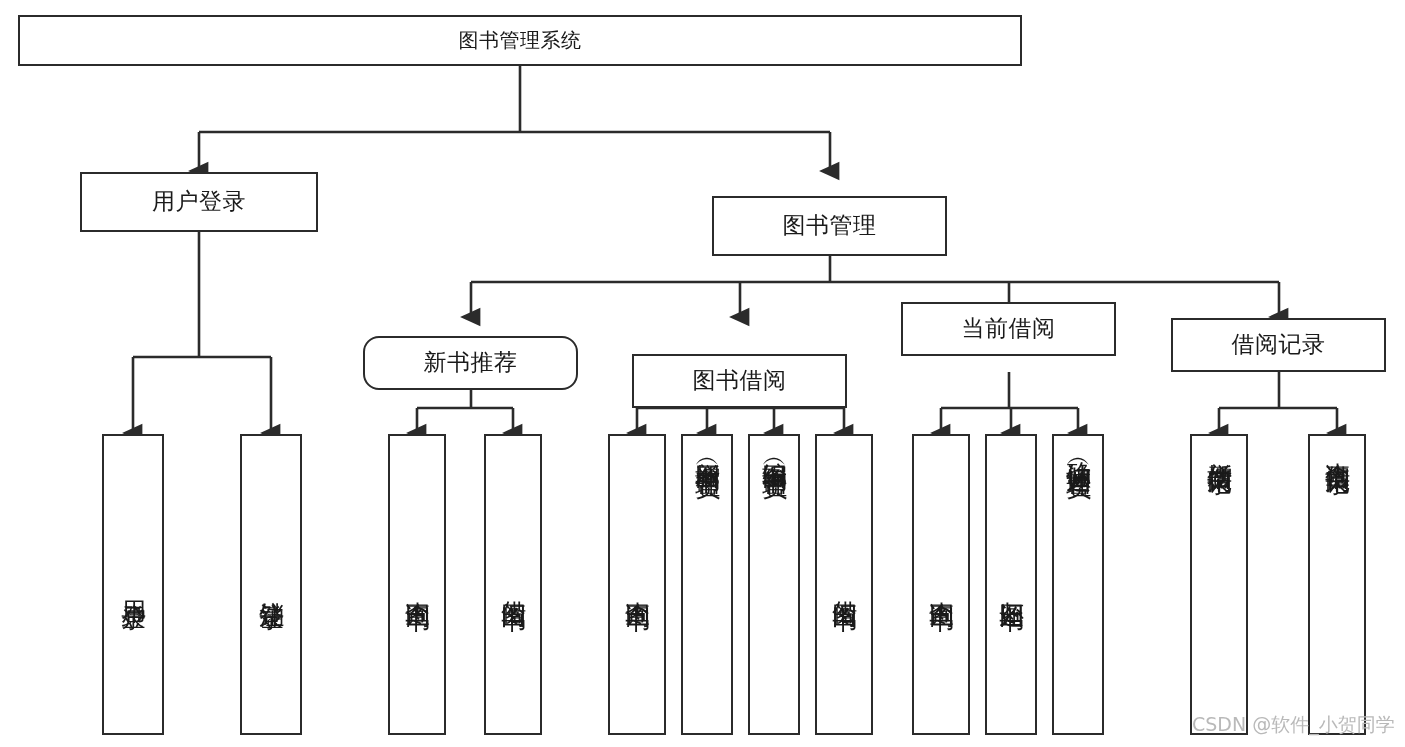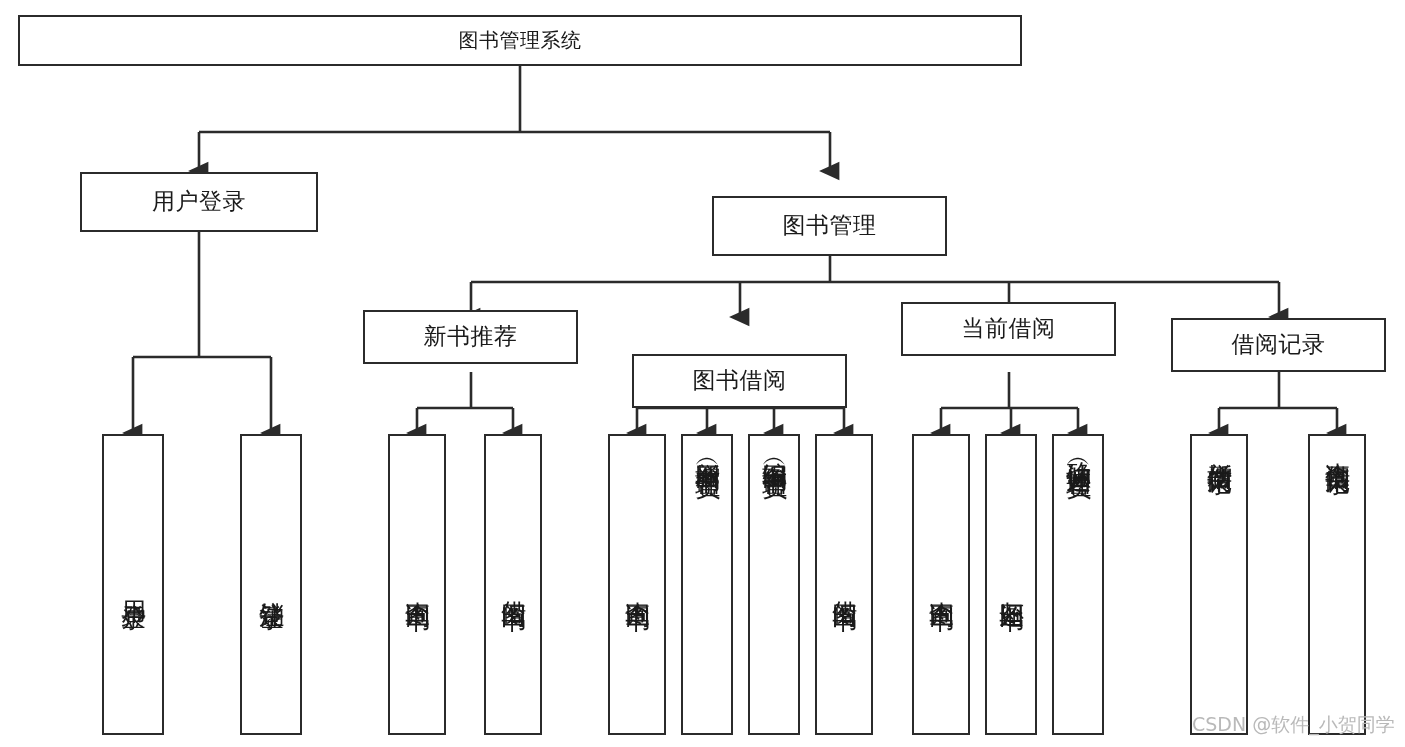--- a/index.html
+++ b/index.html
@@ -133,21 +133,21 @@
     <span class="node-label">图书管理系统</span>
   </div>
 
   <div class="node level-1" style="left: 80px; top: 172px; width: 238px; height: 60px;">
     <span class="node-label">用户登录</span>
   </div>
   <div class="node level-1" style="left: 712px; top: 172px; width: 235px; height: 60px; margin-top: 24px;">
     <span class="node-label">图书管理</span>
   </div>
 
-  <div class="node level-2" style="left: 363px; top: 310px; width: 215px; height: 54px;">
+  <div class="node level-2" style="left: 363px; top: 336px; width: 215px; height: 54px; border-radius: 16px;">
     <span class="node-label">新书推荐</span>
   </div>
   <div class="node level-2" style="left: 632px; top: 318px; width: 215px; height: 54px; margin-top: 36px;">
     <span class="node-label">图书借阅</span>
   </div>
   <div class="node level-2" style="left: 901px; top: 302px; width: 215px; height: 54px;">
     <span class="node-label">当前借阅</span>
   </div>
   <div class="node level-2" style="left: 1171px; top: 318px; width: 215px; height: 54px;">
     <span class="node-label">借阅记录</span>

